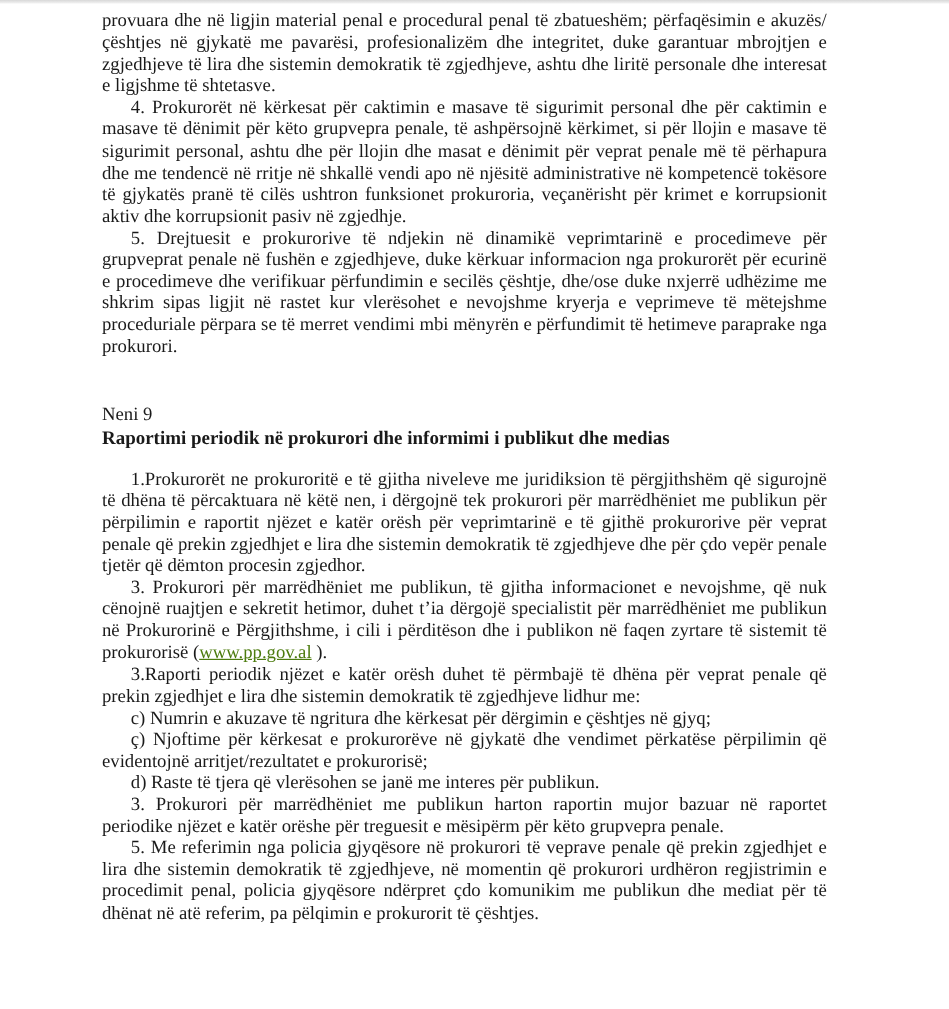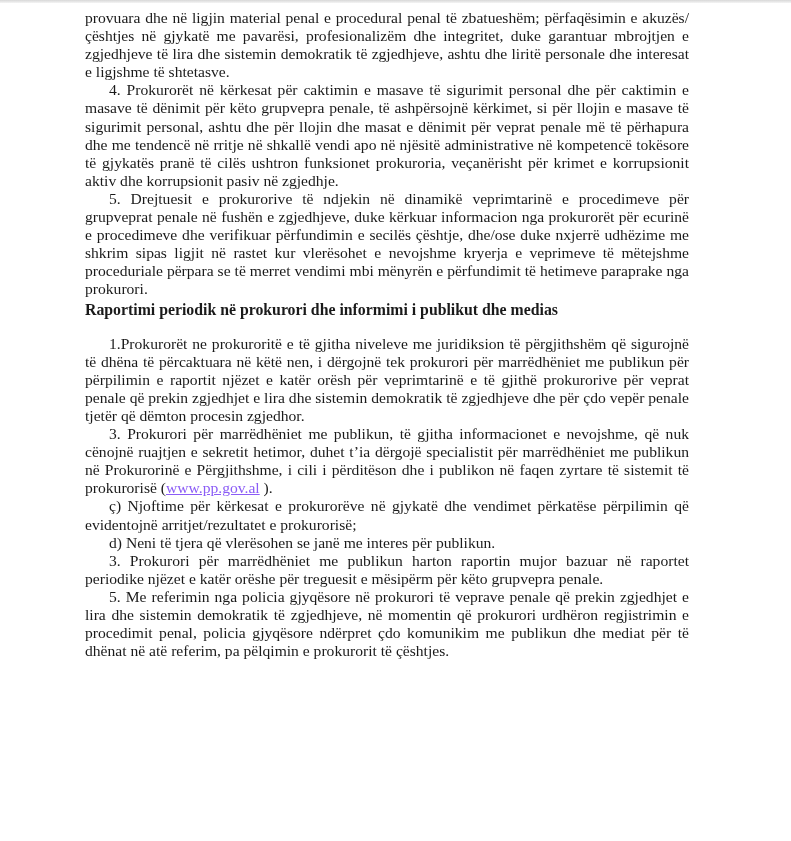--- a/index.html
+++ b/index.html
@@ -42,45 +42,48 @@
       font-size: 15.6px;
     }
     .article-title {
       text-align: right;
       font-weight: bold;
       font-size: 15.8px;
       margin-top: 2px !important;
       margin-bottom: 16px !important;
     }
     a.link {
-      color: #8b5cf6;
+      color: #4d7c0f;
       text-decoration: underline;
     }
   </style>
 </head>
 <body>
 
 <div class="topbar"></div>
 
 <div class="page">
 
   <p>provuara dhe në ligjin material penal e procedural penal të zbatueshëm; përfaqësimin e akuzës/çështjes në gjykatë me pavarësi, profesionalizëm dhe integritet, duke garantuar mbrojtjen e zgjedhjeve të lira dhe sistemin demokratik të zgjedhjeve, ashtu dhe liritë personale dhe interesat e ligjshme të shtetasve.</p>
 
   <p class="indent">4. Prokurorët në kërkesat për caktimin e masave të sigurimit personal dhe për caktimin e masave të dënimit për këto grupvepra penale, të ashpërsojnë kërkimet, si për llojin e masave të sigurimit personal, ashtu dhe për llojin dhe masat e dënimit për veprat penale më të përhapura dhe me tendencë në rritje në shkallë vendi apo në njësitë administrative në kompetencë tokësore të gjykatës pranë të cilës ushtron funksionet prokuroria, veçanërisht për krimet e korrupsionit aktiv dhe korrupsionit pasiv në zgjedhje.</p>
 
   <p class="indent">5. Drejtuesit e prokurorive të ndjekin në dinamikë veprimtarinë e procedimeve për grupveprat penale në fushën e zgjedhjeve, duke kërkuar informacion nga prokurorët për ecurinë e procedimeve dhe verifikuar përfundimin e secilës çështje, dhe/ose duke nxjerrë udhëzime me shkrim sipas ligjit në rastet kur vlerësohet e nevojshme kryerja e veprimeve të mëtejshme proceduriale përpara se të merret vendimi mbi mënyrën e përfundimit të hetimeve paraprake nga prokurori.</p>
 
+  <p class="article-num">Neni 9</p>
 
   <p class="article-title">Raportimi periodik në prokurori dhe informimi i publikut dhe medias</p>
 
   <p class="indent">1.Prokurorët ne prokuroritë e të gjitha niveleve me juridiksion të përgjithshëm që sigurojnë të dhëna të përcaktuara në këtë nen, i dërgojnë tek prokurori për marrëdhëniet me publikun për përpilimin e raportit njëzet e katër orësh për veprimtarinë e të gjithë prokurorive për veprat penale që prekin zgjedhjet e lira dhe sistemin demokratik të zgjedhjeve dhe për çdo vepër penale tjetër që dëmton procesin zgjedhor.</p>
 
   <p class="indent"><span>3. Prokurori për marrëdhëniet me publikun, të gjitha informacionet e nevojshme, që nuk cënojnë ruajtjen e sekretit hetimor, duhet t’ia dërgojë specialistit për marrëdhëniet me publikun në Prokurorinë e Përgjithshme, i cili i përditëson dhe i publikon në faqen zyrtare të sistemit të prokurorisë (</span><a class="link">www.pp.gov.al</a><span> ).</span></p>
 
+  <p class="indent">3.Raporti periodik njëzet e katër orësh duhet të përmbajë të dhëna për veprat penale që prekin zgjedhjet e lira dhe sistemin demokratik të zgjedhjeve lidhur me:</p>
 
+  <p class="list-item">c) Numrin e akuzave të ngritura dhe kërkesat për dërgimin e çështjes në gjyq;</p>
   <p class="indent" style="text-indent:24px;">ç) Njoftime për kërkesat e prokurorëve në gjykatë dhe vendimet përkatëse përpilimin që evidentojnë arritjet/rezultatet e prokurorisë;</p>
-  <p class="list-item">d) Neni të tjera që vlerësohen se janë me interes për publikun.</p>
+  <p class="list-item">d) Raste të tjera që vlerësohen se janë me interes për publikun.</p>
 
   <p class="indent">3. Prokurori për marrëdhëniet me publikun harton raportin mujor bazuar në raportet periodike njëzet e katër orëshe për treguesit e mësipërm për këto grupvepra penale.</p>
 
   <p class="indent">5. Me referimin nga policia gjyqësore në prokurori të veprave penale që prekin zgjedhjet e lira dhe sistemin demokratik të zgjedhjeve, në momentin që prokurori urdhëron regjistrimin e procedimit penal, policia gjyqësore ndërpret çdo komunikim me publikun dhe mediat për të dhënat në atë referim, pa pëlqimin e prokurorit të çështjes.</p>
 
 </div>
 
 </body></html>

